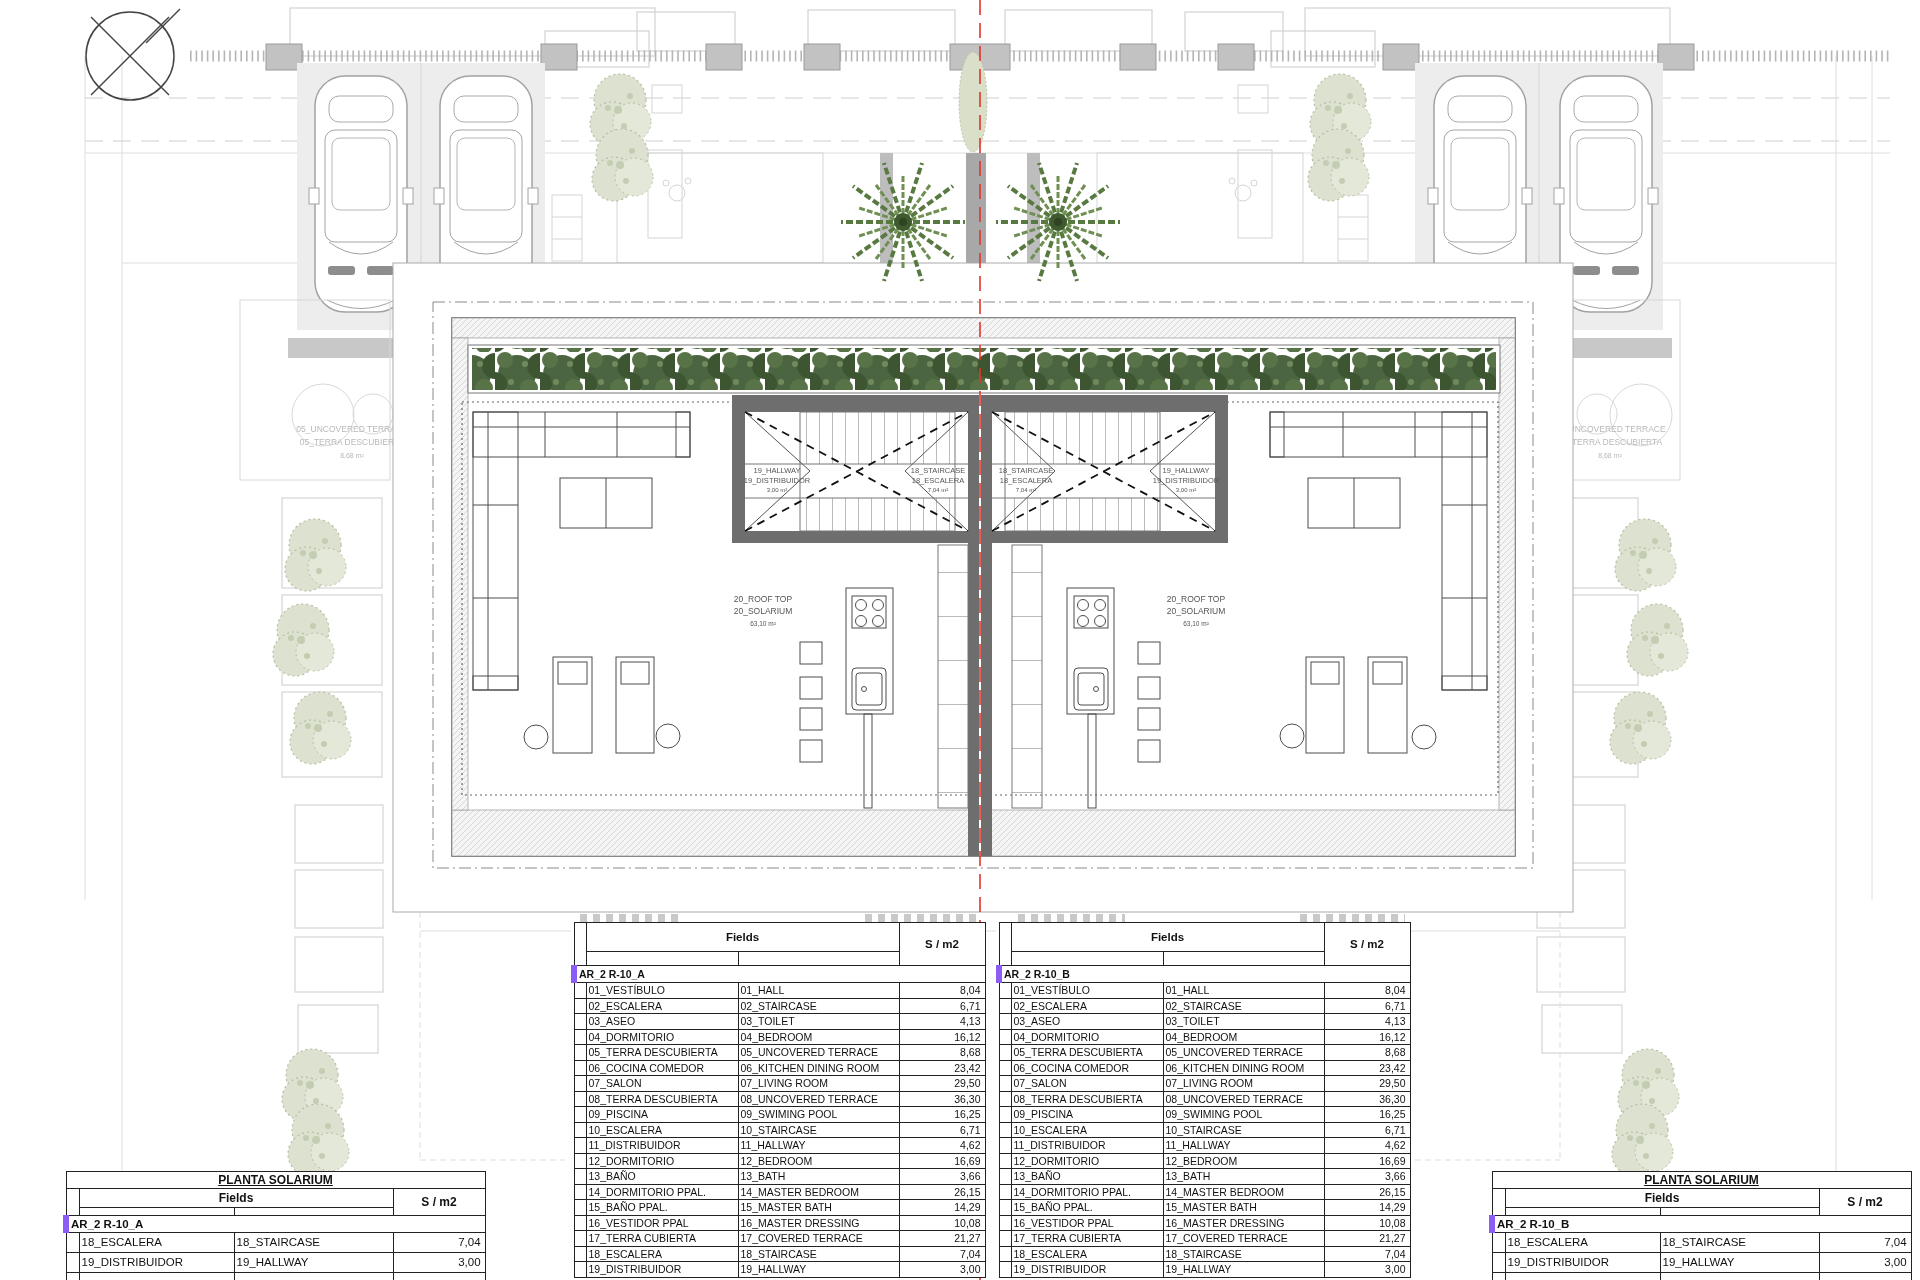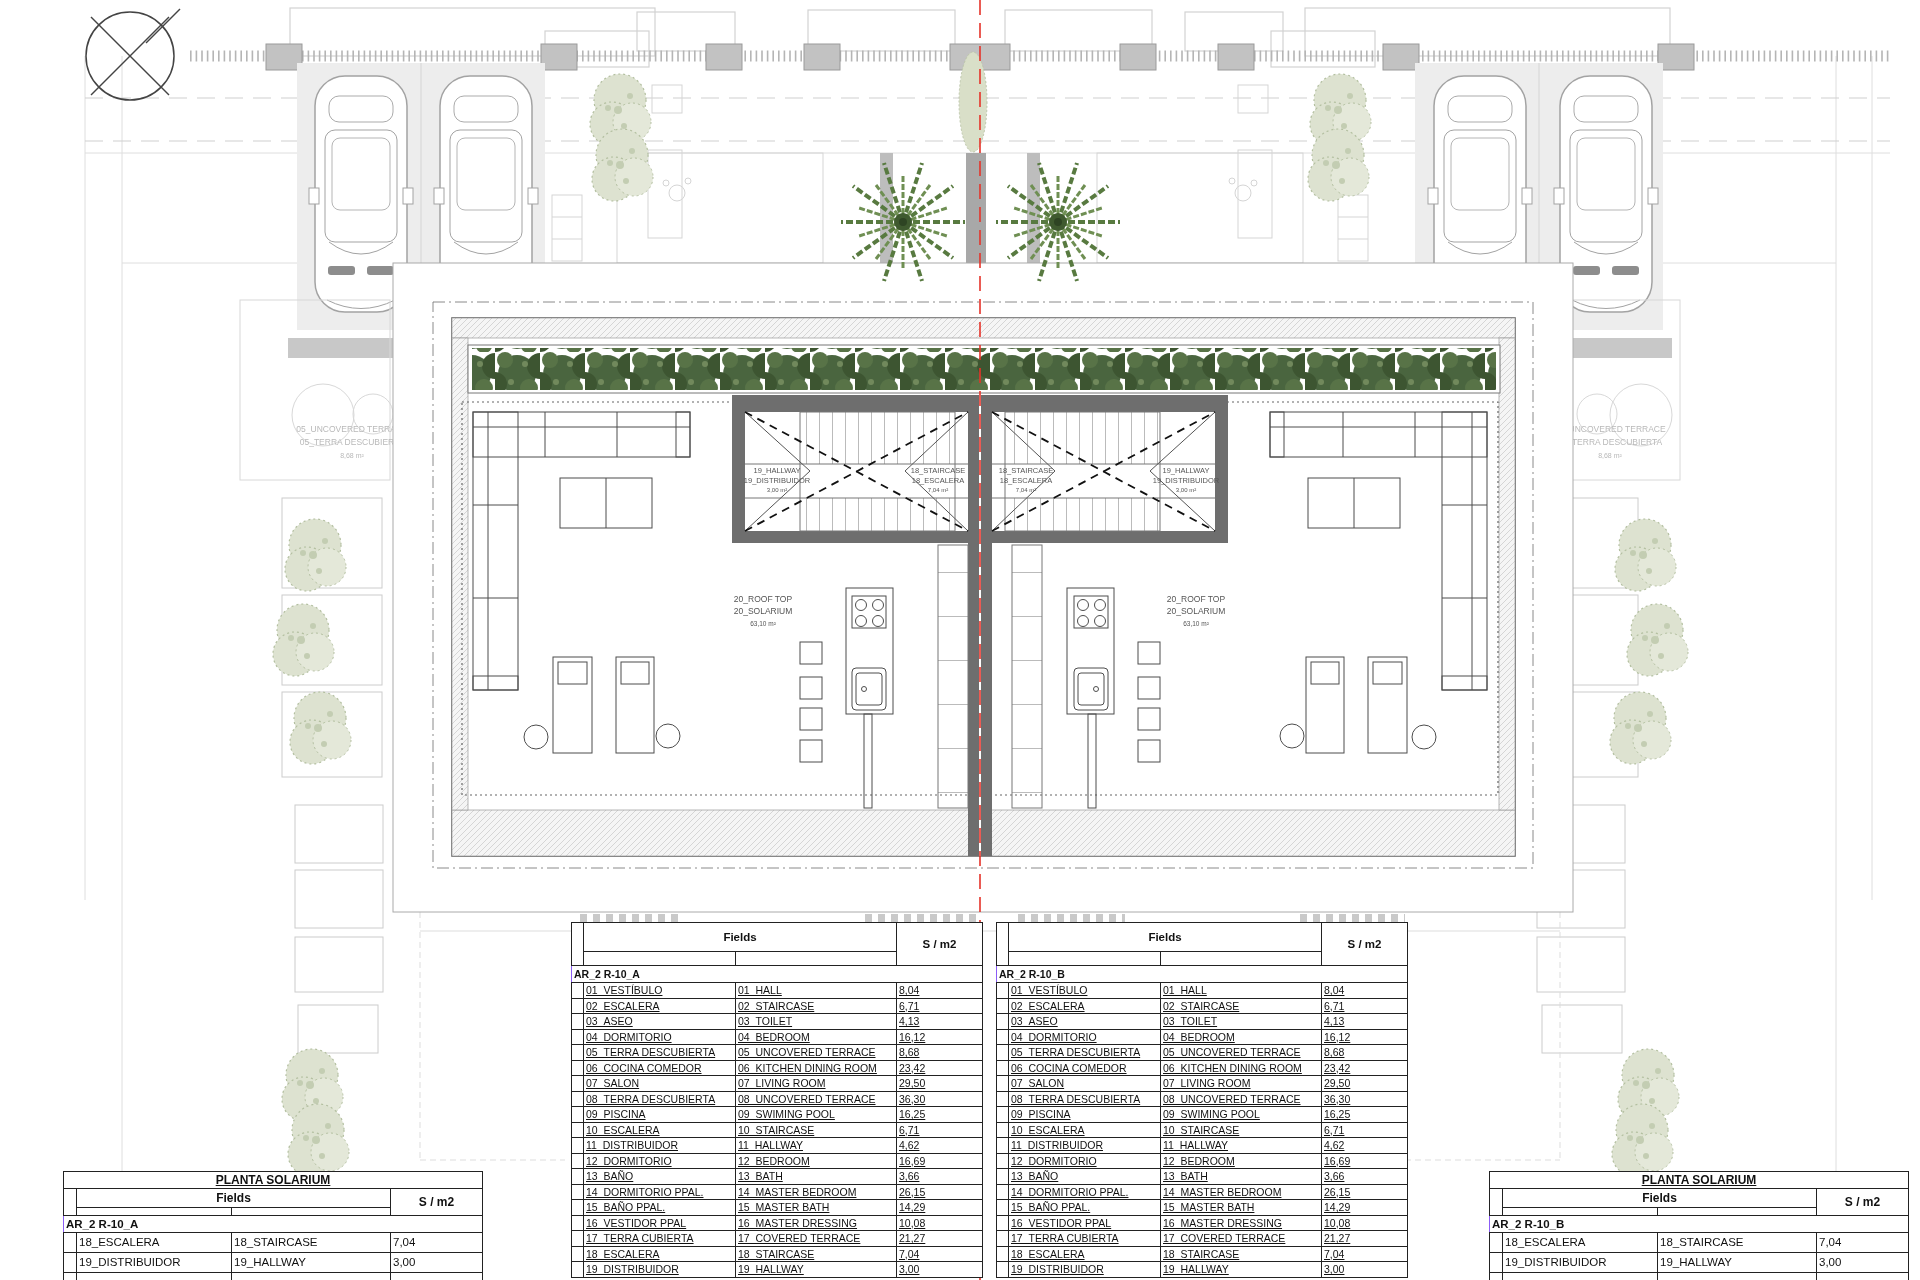--- a/index.html
+++ b/index.html
@@ -3,30 +3,30 @@
 <meta charset="utf-8">
 <style>
   html,body{margin:0;padding:0;background:#fff;}
   #stage{position:relative;width:1920px;height:1280px;overflow:hidden;background:#fff;
          font-family:"Liberation Sans",sans-serif;}
   #drawing{position:absolute;left:0;top:0;}
   
   .tbl{position:absolute;border-collapse:collapse;table-layout:fixed;background:#fff;color:#111;}
   .tbl th,.tbl td{border:1px solid #222;overflow:hidden;white-space:nowrap;padding:0 2px;font-weight:normal;}
   .tbl .lead{padding:0;}
-  .tbl .num{text-align:left;padding-right:4px;}
+  .tbl .num{text-align:right;padding-right:4px;}
   .tbl th{text-align:center;font-weight:bold;}
-  .tbl .grp td{font-weight:bold;text-align:left;border-left:1px solid #8b5cf6;}
+  .tbl .grp td{font-weight:bold;text-align:left;border-left:6px solid #8b5cf6;}
   
   .main-tbl{width:411px;font-size:10.5px;}
   .main-tbl .c-lead{width:12px}.main-tbl .c-es{width:152px}.main-tbl .c-en{width:161px}.main-tbl .c-num{width:86px}
   .main-tbl tr.hdr th{height:28px;font-size:11.5px;}
   .main-tbl tr.thin th{height:13px;}
   .main-tbl tr.grp td{height:16px;}
-  .main-tbl tbody tr{height:15.5px;line-height:1;text-decoration:underline;}
+  .main-tbl tbody tr{height:15.5px;line-height:1;}
   
   .sol-tbl{width:419px;font-size:11.5px;}
   .sol-tbl .c-lead{width:13px}.sol-tbl .c-es{width:155px}.sol-tbl .c-en{width:159px}.sol-tbl .c-num{width:92px}
   .sol-tbl tr.title th{height:16px;font-size:12px;text-decoration:underline;}
   .sol-tbl tr.hdr th{height:18px;font-size:12px;}
   .sol-tbl tr.thin th{height:7px;}
   .sol-tbl tr.grp td{height:16px;}
   .sol-tbl tbody tr{height:20px;line-height:1;}
   .sol-tbl tbody tr.cut{height:14px;}
   

